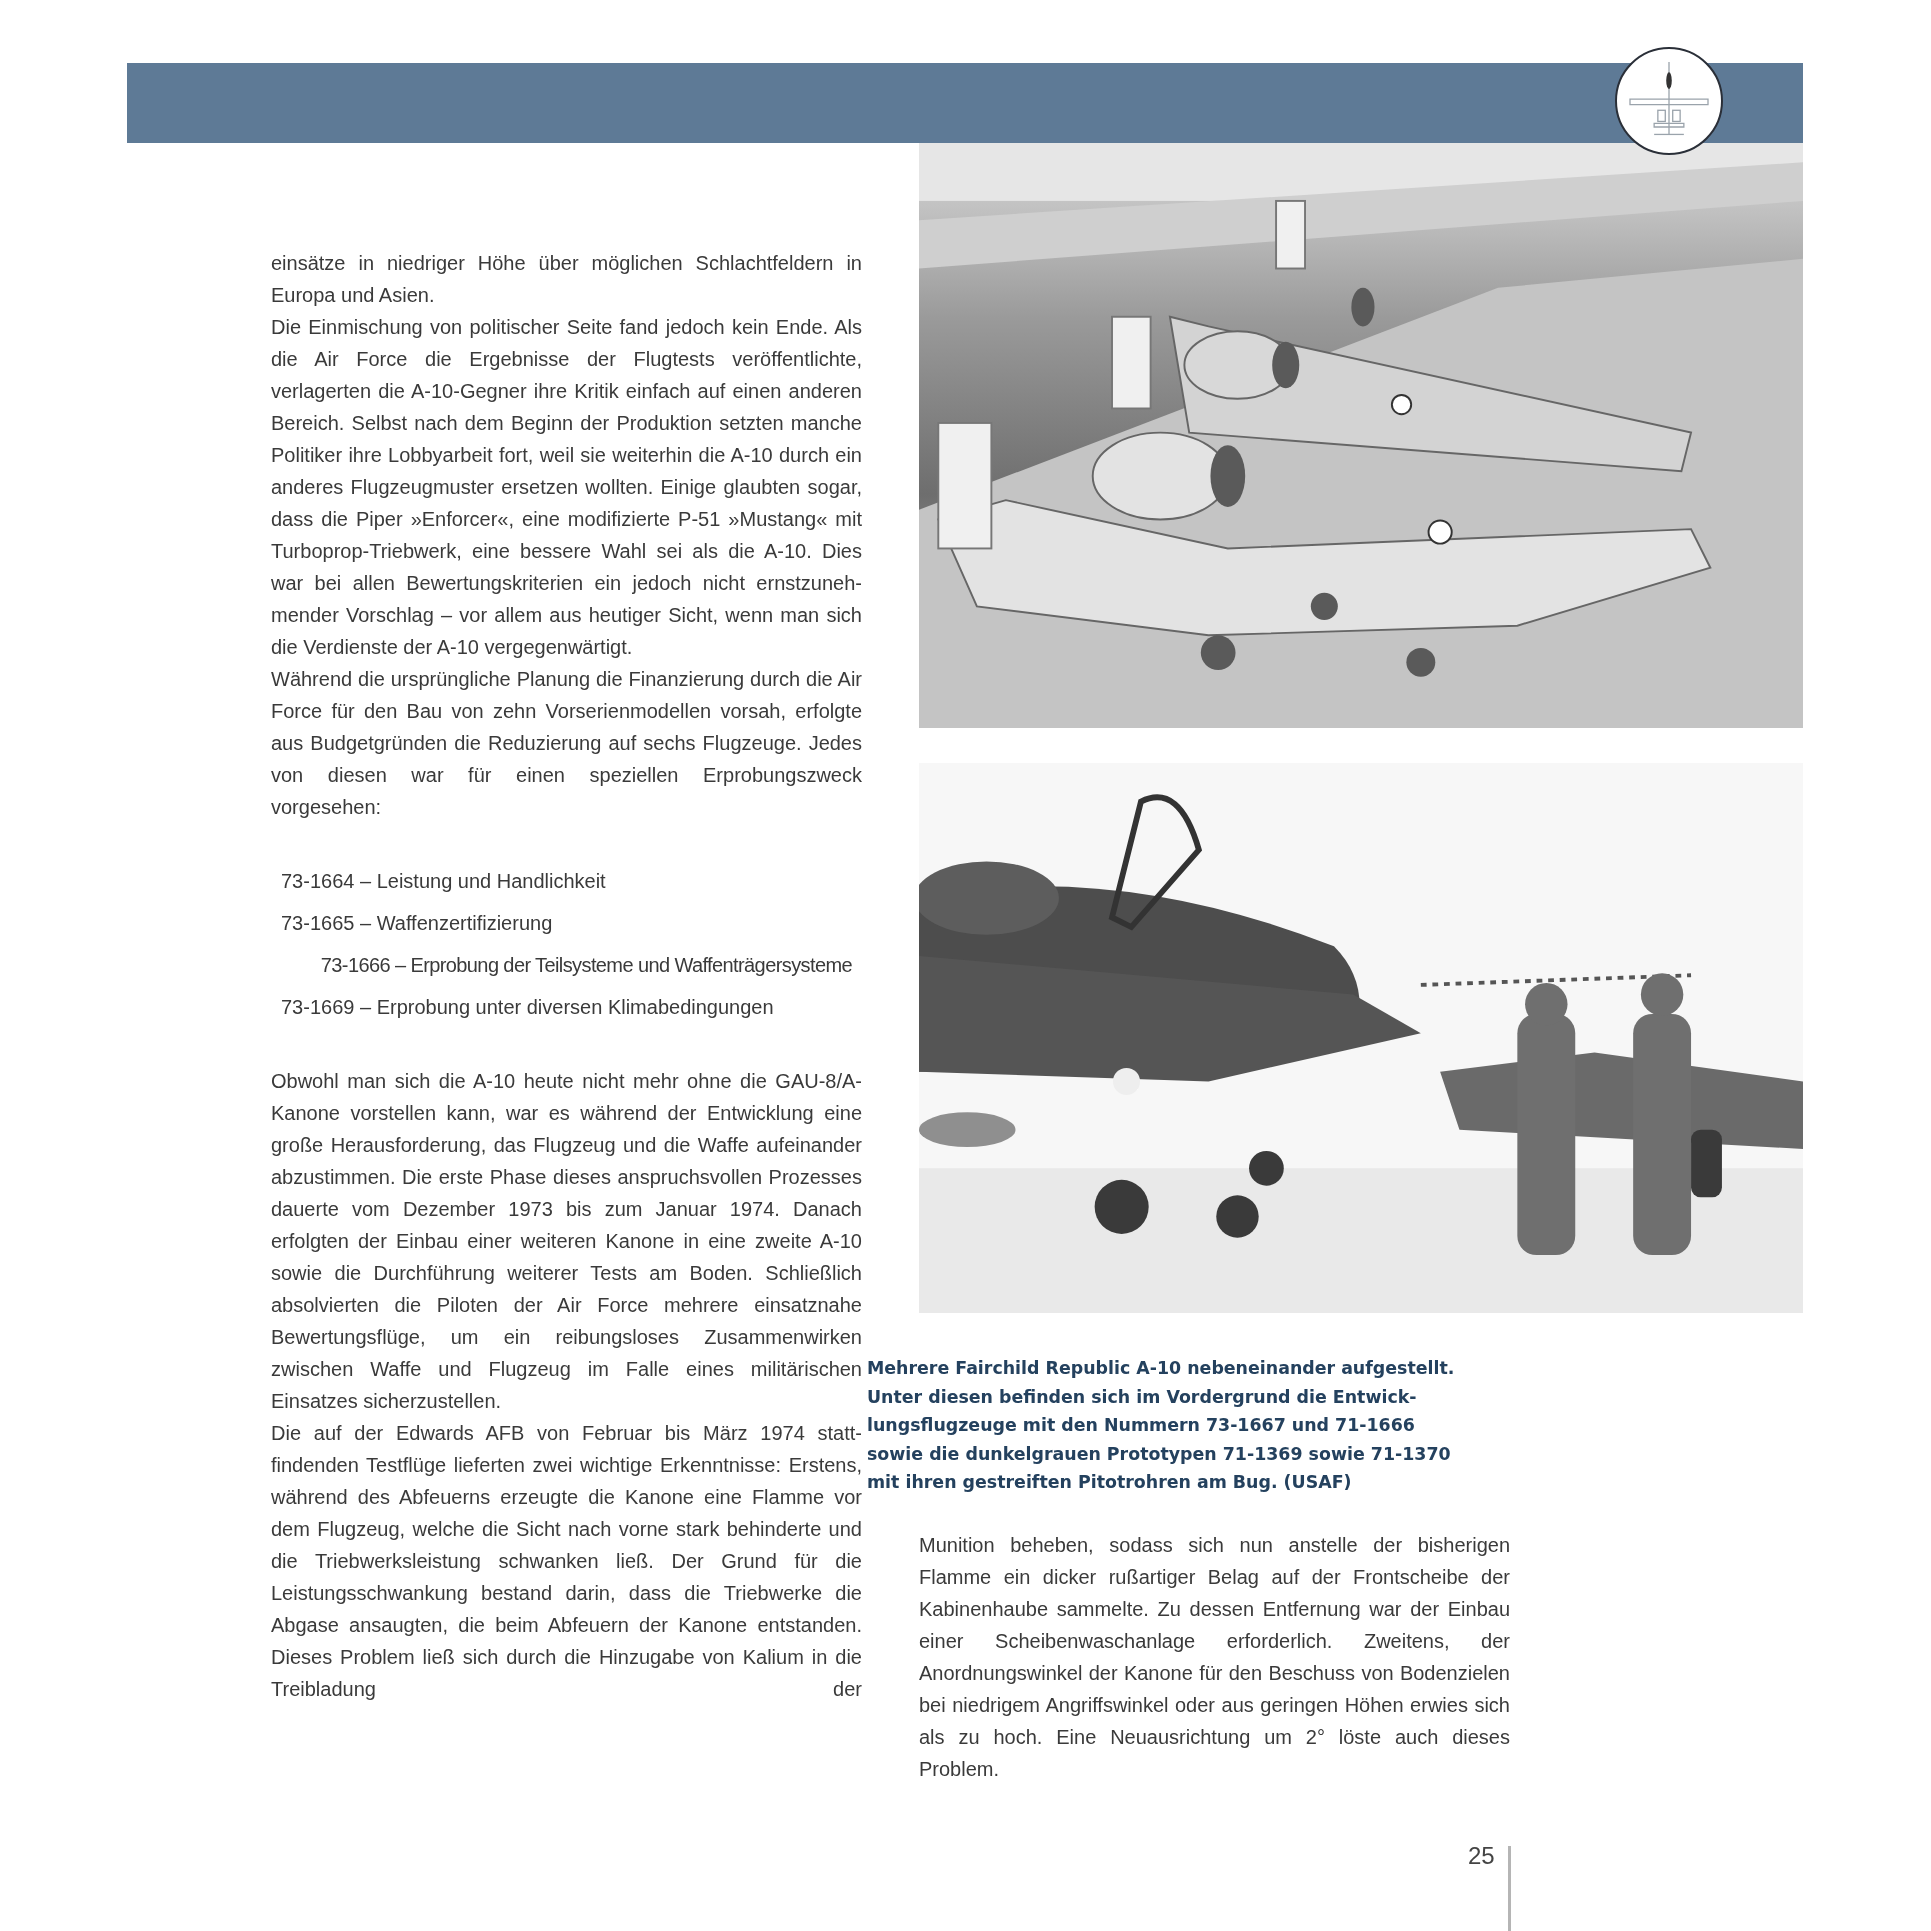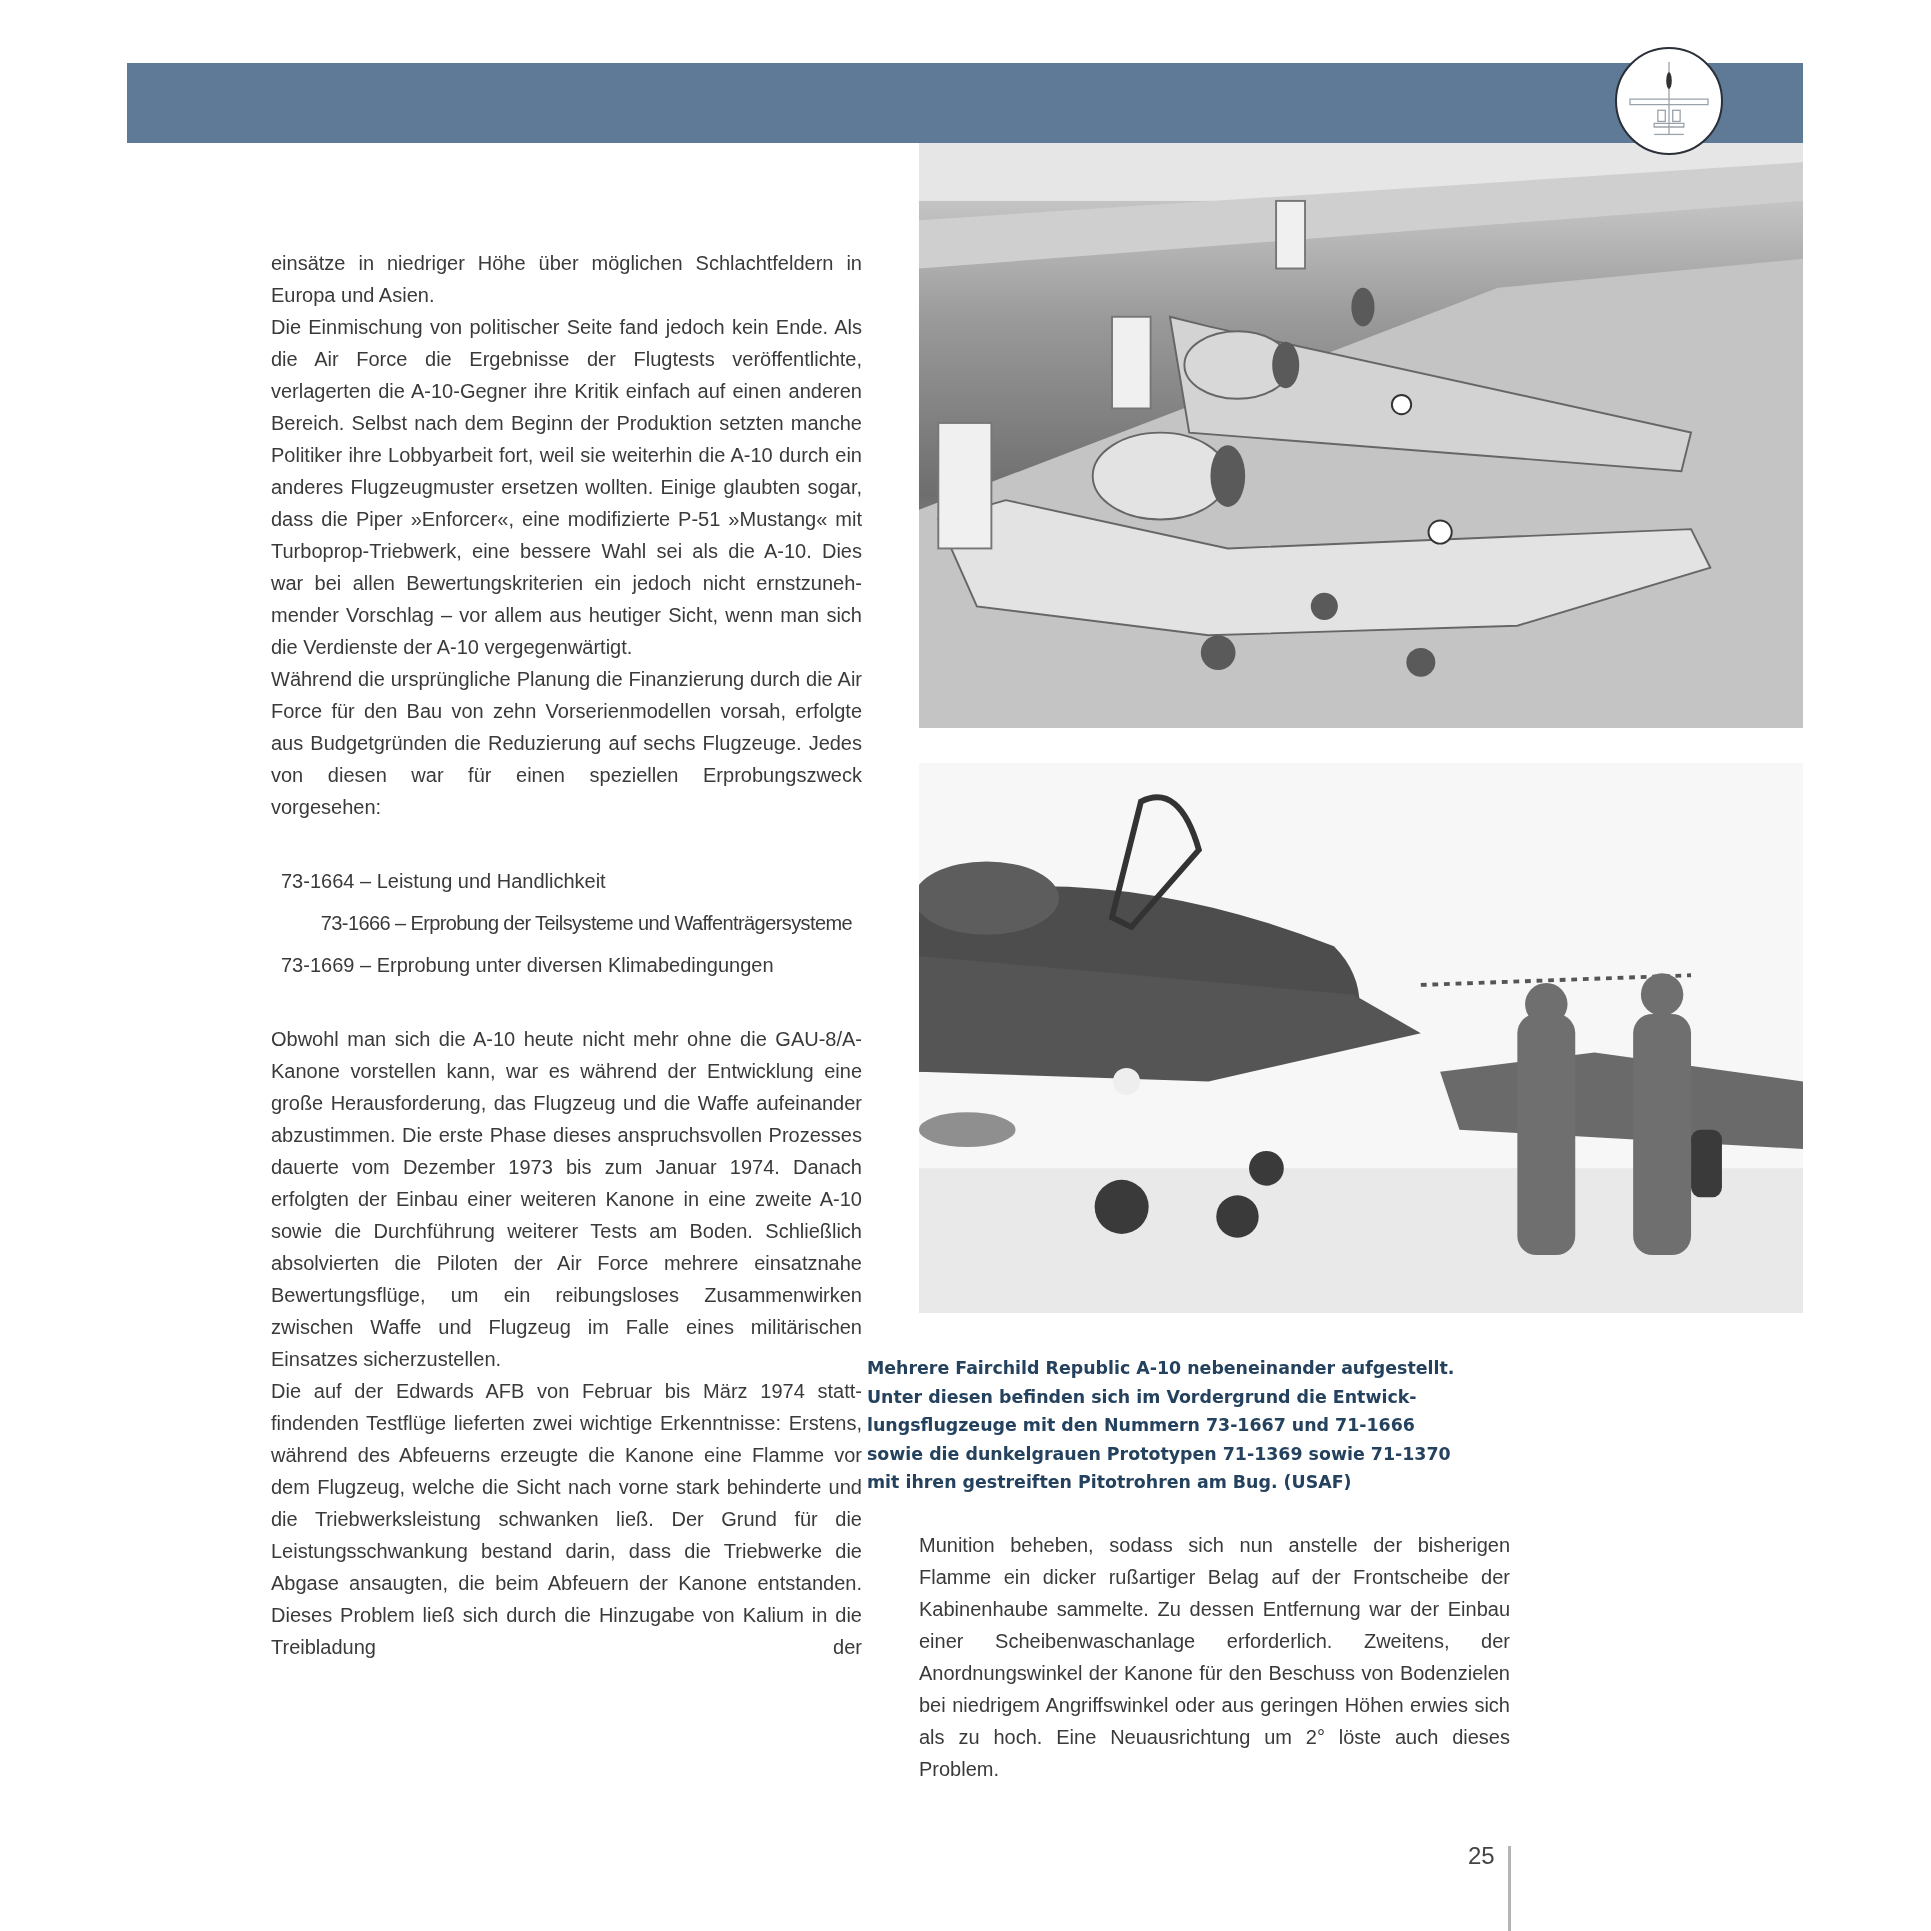--- a/index.html
+++ b/index.html
@@ -77,20 +77,21 @@
   </svg>
 </div>
 
 <div class="col-left">
   <p>einsätze in niedriger Höhe über möglichen Schlachtfeldern in Europa und Asien.</p>
   <p>Die Einmischung von politischer Seite fand jedoch kein Ende. Als die Air Force die Ergebnisse der Flugtests veröf­fentlichte, verlagerten die A-10-Gegner ihre Kritik einfach auf einen anderen Bereich. Selbst nach dem Beginn der Produktion setzten manche Politiker ihre Lobbyarbeit fort, weil sie weiterhin die A-10 durch ein anderes Flugzeugmus­ter ersetzen wollten. Einige glaubten sogar, dass die Piper »Enforcer«, eine modifizierte P-51 »Mustang« mit Turbop­rop-Triebwerk, eine bessere Wahl sei als die A-10. Dies war bei allen Bewertungskriterien ein jedoch nicht ernstzuneh­mender Vorschlag – vor allem aus heutiger Sicht, wenn man sich die Verdienste der A-10 vergegenwärtigt.</p>
   <p>Während die ursprüngliche Planung die Finanzierung durch die Air Force für den Bau von zehn Vorserienmodel­len vorsah, erfolgte aus Budgetgründen die Reduzierung auf sechs Flugzeuge. Jedes von diesen war für einen spezi­ellen Erprobungszweck vorgesehen:</p>
   <div class="gap"></div>
   <ul class="list">
     <li>73-1664 – Leistung und Handlichkeit</li>
+    <li>73-1665 – Waffenzertifizierung</li>
     <li style="letter-spacing:-0.6px;text-align:right;white-space:nowrap;">73-1666 – Erprobung der Teilsysteme und Waffenträgersysteme</li>
     <li>73-1669 – Erprobung unter diversen Klimabedingungen</li>
   </ul>
   <div class="gap"></div>
   <p>Obwohl man sich die A-10 heute nicht mehr ohne die GAU-8/A-Kanone vorstellen kann, war es während der Entwick­lung eine große Herausforderung, das Flugzeug und die Waffe aufeinander abzustimmen. Die erste Phase dieses anspruchsvollen Prozesses dauerte vom Dezember 1973 bis zum Januar 1974. Danach erfolgten der Einbau einer wei­teren Kanone in eine zweite A-10 sowie die Durchführung weiterer Tests am Boden. Schließlich absolvierten die Piloten der Air Force mehrere einsatznahe Bewertungsflüge, um ein reibungsloses Zusammenwirken zwischen Waffe und Flug­zeug im Falle eines militärischen Einsatzes sicherzustellen.</p>
   <p style="text-align-last:justify;">Die auf der Edwards AFB von Februar bis März 1974 statt­findenden Testflüge lieferten zwei wichtige Erkenntnisse: Erstens, während des Abfeuerns erzeugte die Kanone eine Flamme vor dem Flugzeug, welche die Sicht nach vorne stark behinderte und die Triebwerksleistung schwanken ließ. Der Grund für die Leistungsschwankung bestand da­rin, dass die Triebwerke die Abgase ansaugten, die beim Abfeuern der Kanone entstanden. Dieses Problem ließ sich durch die Hinzugabe von Kalium in die Treibladung der</p>
 </div>
 
 <div class="photo photo-top">
   <svg viewBox="0 0 916 606" preserveAspectRatio="none">

